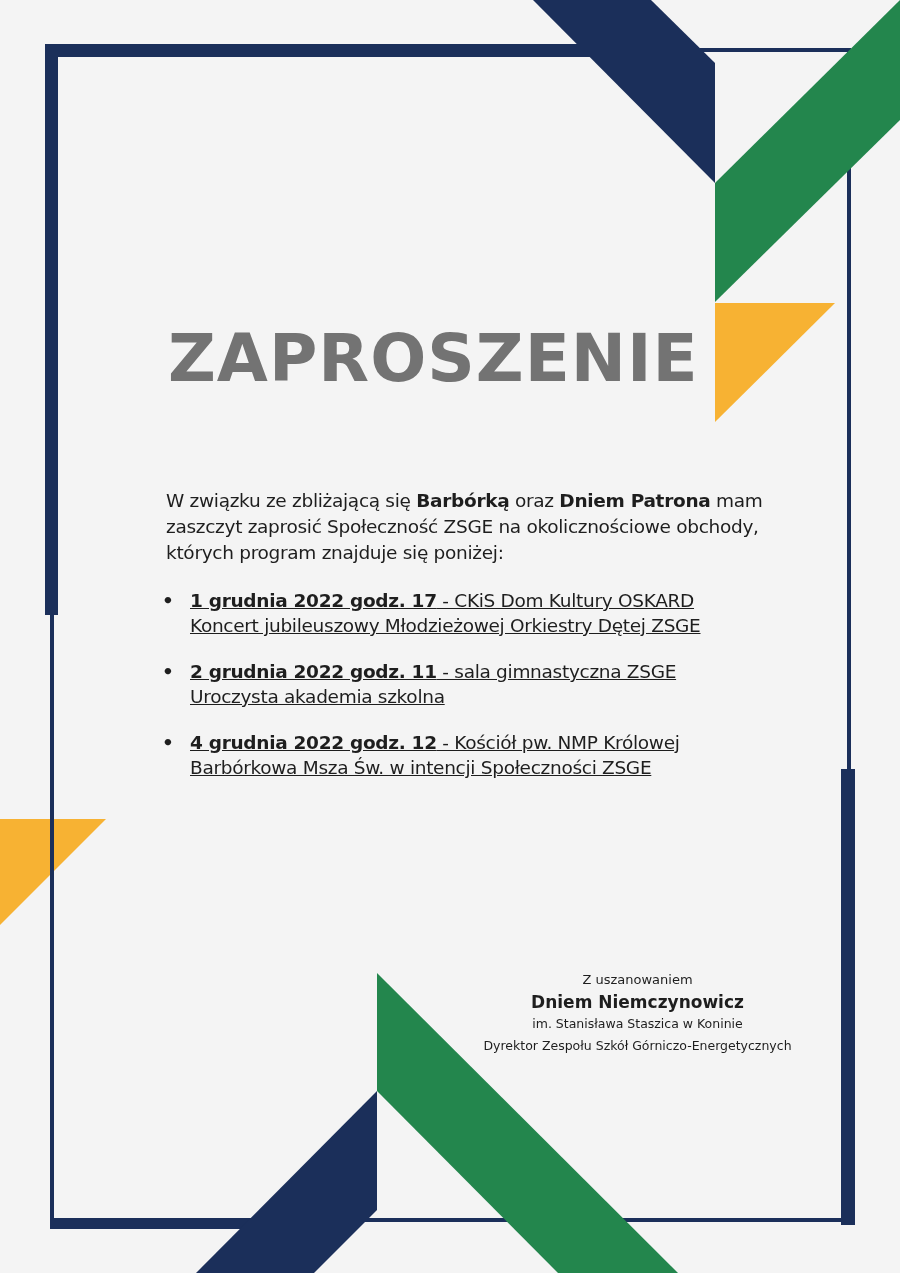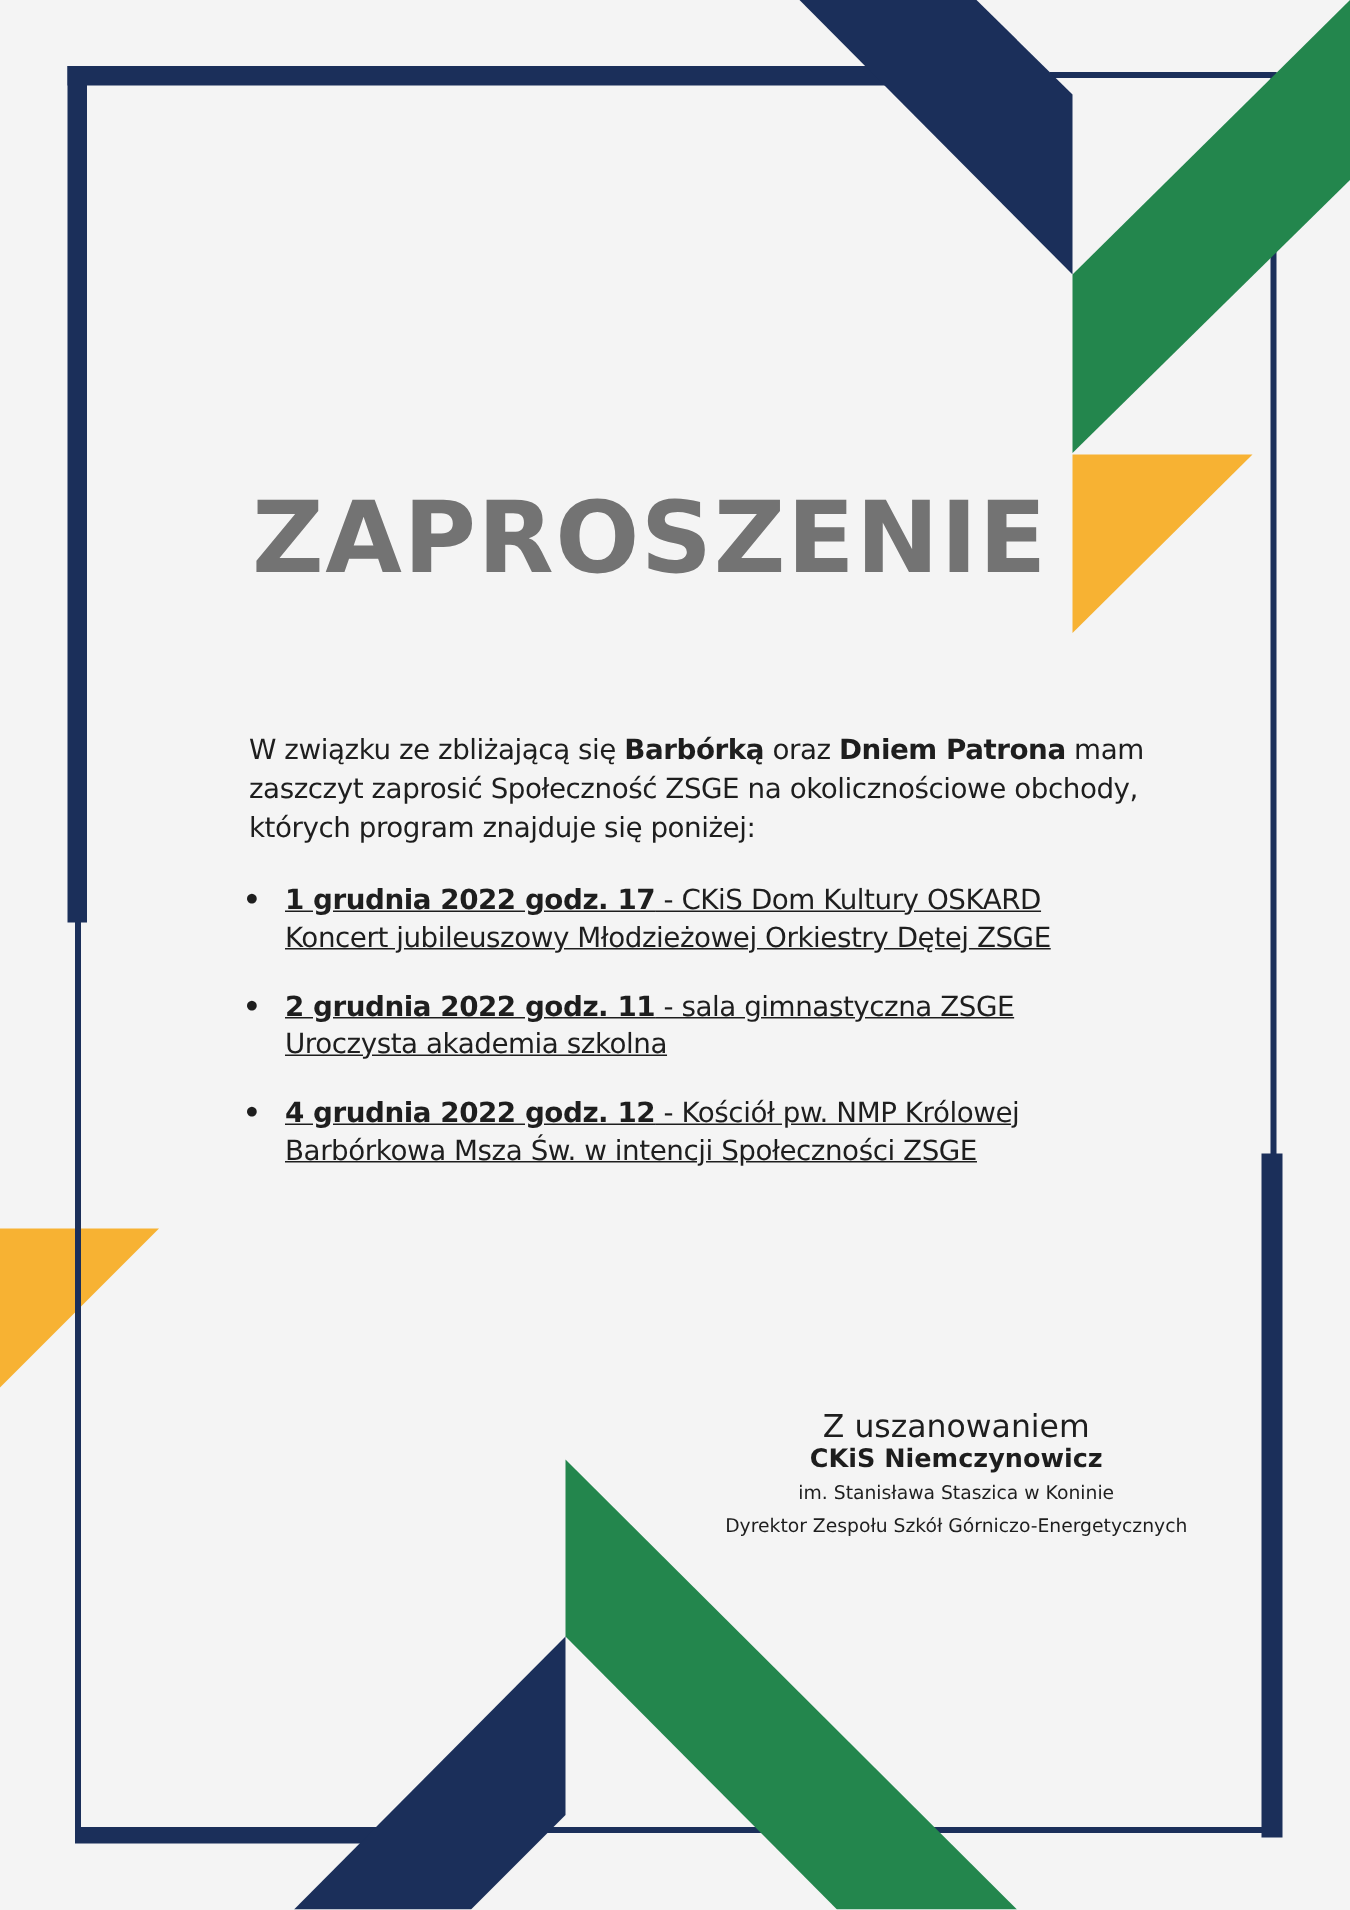--- a/index.html
+++ b/index.html
@@ -10,21 +10,21 @@
   .title { left:146px; top:326px; font-size:66px; font-weight:bold; color:#737373; letter-spacing:1px;
            font-family:"DejaVu Sans", sans-serif; line-height:1; white-space:nowrap;margin-left:22px; }
   .intro { left:146px; top:488px; width:620px; font-size:18.5px; line-height:26px; letter-spacing:-0.3px;margin-left:20px; }
   .intro b { font-weight:bold; }
   .events { left:150px; top:588px; width:640px; margin:0; padding:0; list-style:none; }
   .event { position:relative; padding-left:40px; font-size:18.5px; line-height:25px; margin-bottom:21px; letter-spacing:-0.3px; }
   .event .bullet { position:absolute; left:12px; top:0; font-weight:bold; }
   .event .line { display:block;text-decoration:underline; }
   .event b { font-weight:bold; }
   .sig { left:460px; top:940px; width:355px; text-align:center; }
-  .sig .greet { font-size:21px; line-height:22px; }
+  .sig .greet { font-size:13px; line-height:22px;margin-top:29px; }
   .sig .name { font-size:17px; font-weight:bold; line-height:22px; }
   .sig .role { font-size:12.5px; line-height:22px; }
 </style>
 </head>
 <body>
 
 <svg class="layer" width="900" height="1273" viewBox="0 0 900 1273">
 
   <rect x="45" y="44" width="550" height="13" fill="#1b2f5a"></rect>
   <rect x="45" y="44" width="13" height="571" fill="#1b2f5a"></rect>
@@ -64,16 +64,16 @@
   </li>
   <li class="event">
     <span class="bullet">•</span>
     <span class="line"><b>4 grudnia 2022 godz. 12</b><span> - Kościół pw. NMP Królowej</span></span>
     <span class="line">Barbórkowa Msza Św. w intencji Społeczności ZSGE</span>
   </li>
 </ul>
 
 <div class="abs sig">
   <div class="greet">Z uszanowaniem</div>
-  <div class="name">CKiS Niemczynowicz</div>
+  <div class="name">Dniem Niemczynowicz</div>
   <div class="role">im. Stanisława Staszica w Koninie</div>
   <div class="role">Dyrektor Zespołu Szkół Górniczo-Energetycznych</div>
 </div>
 
 </body></html>

